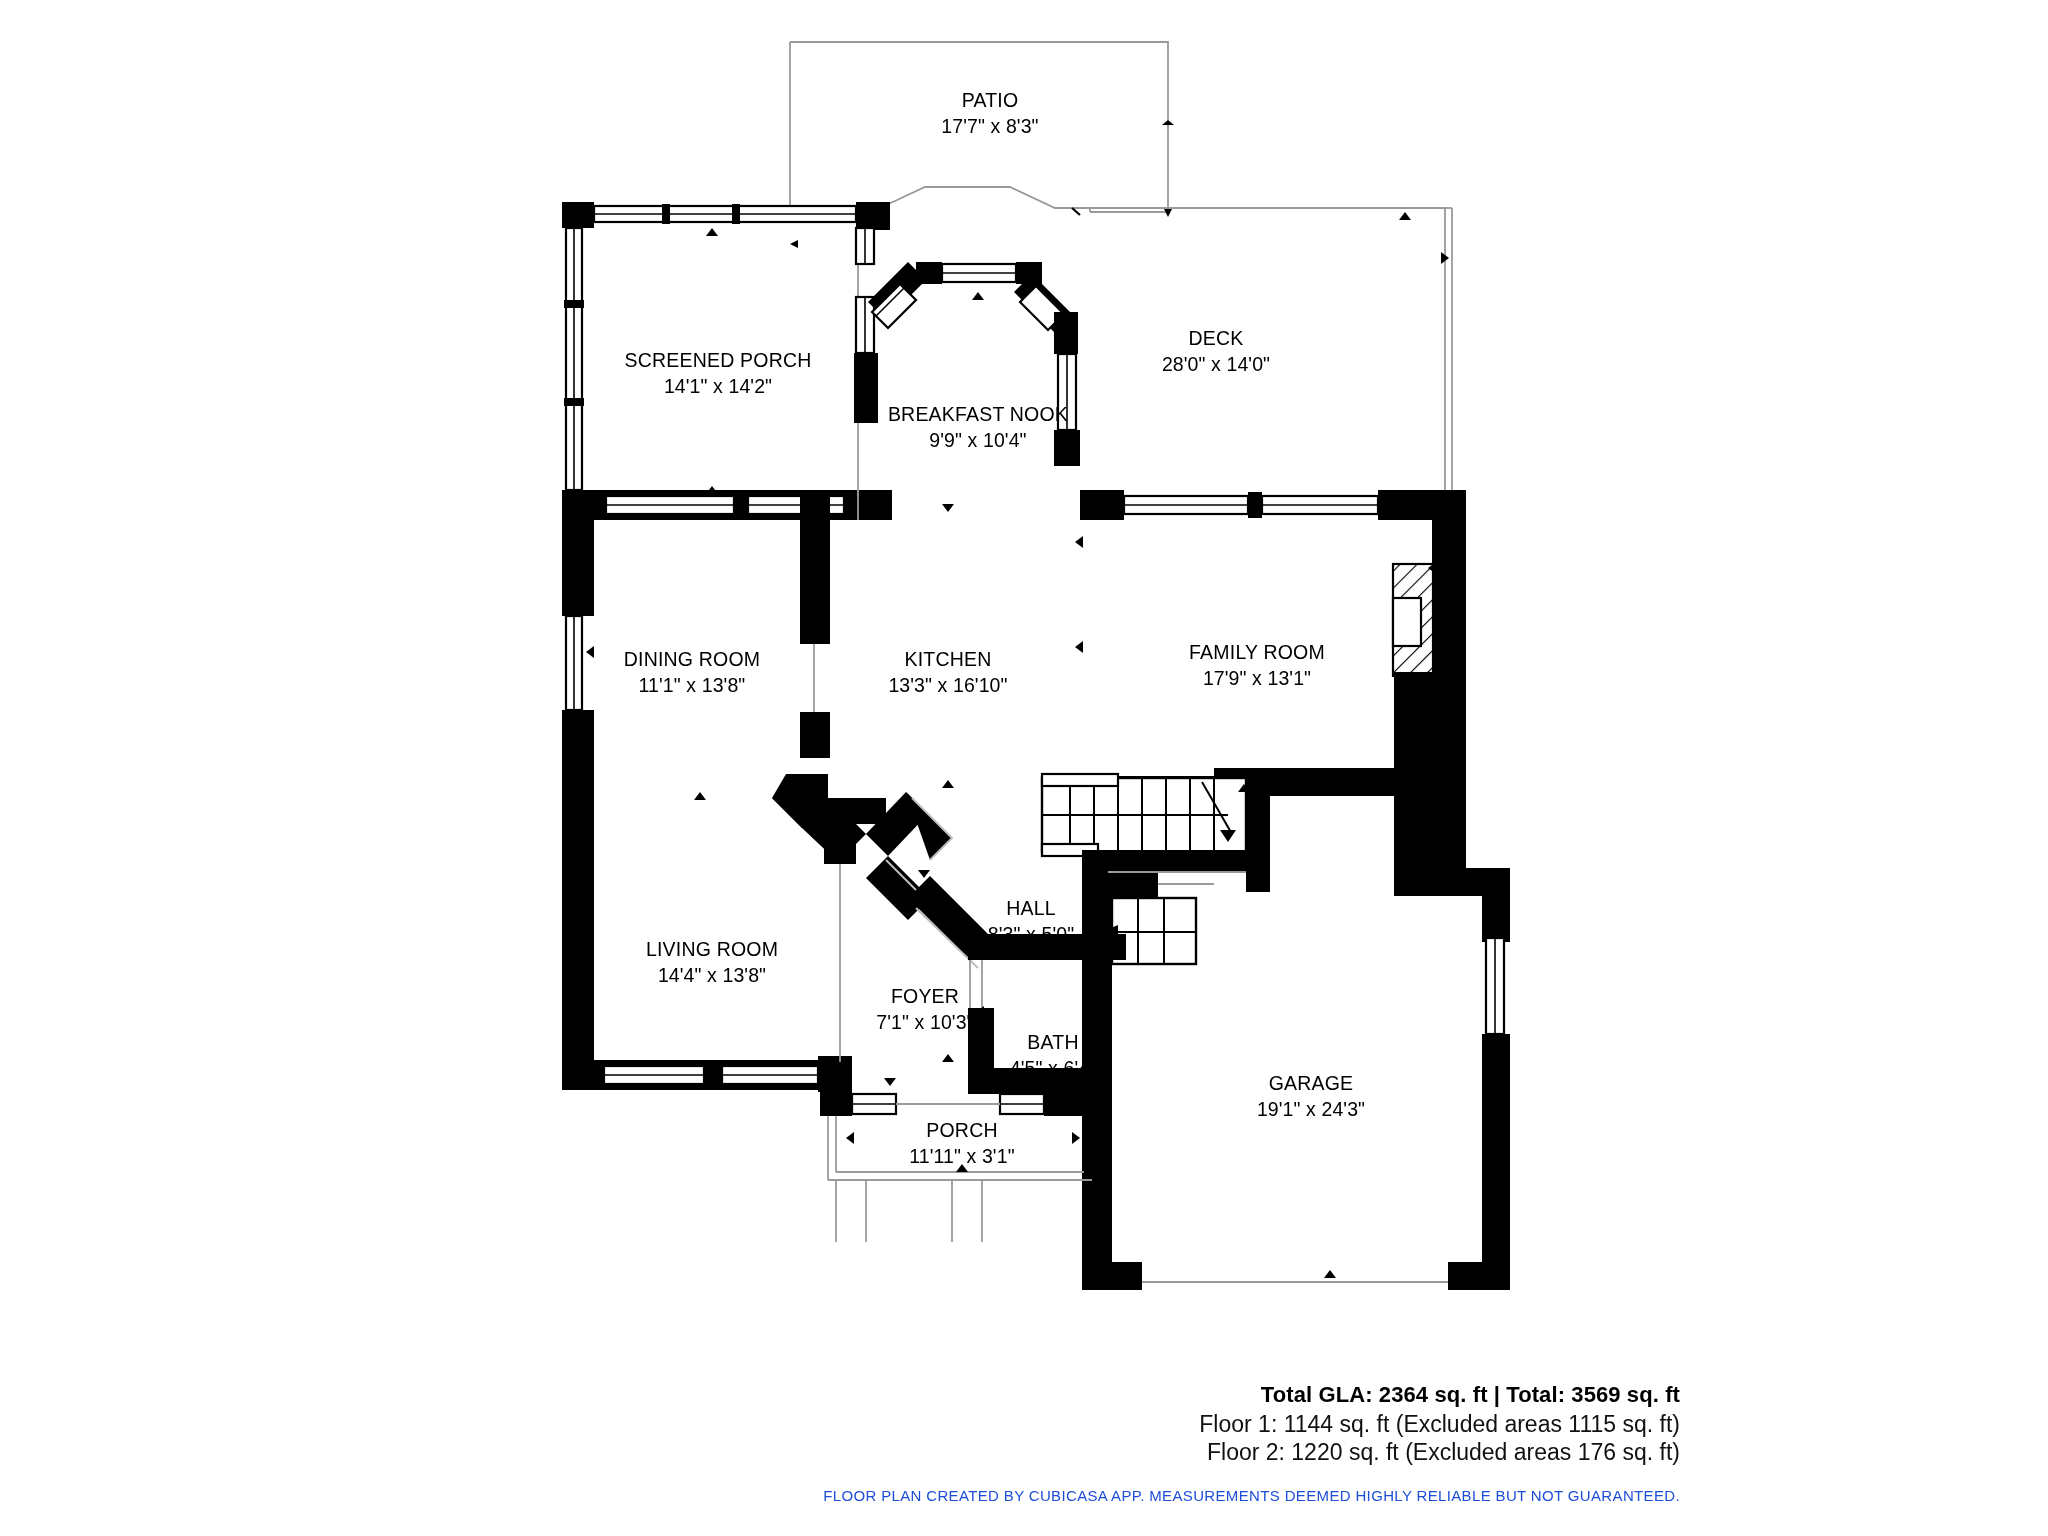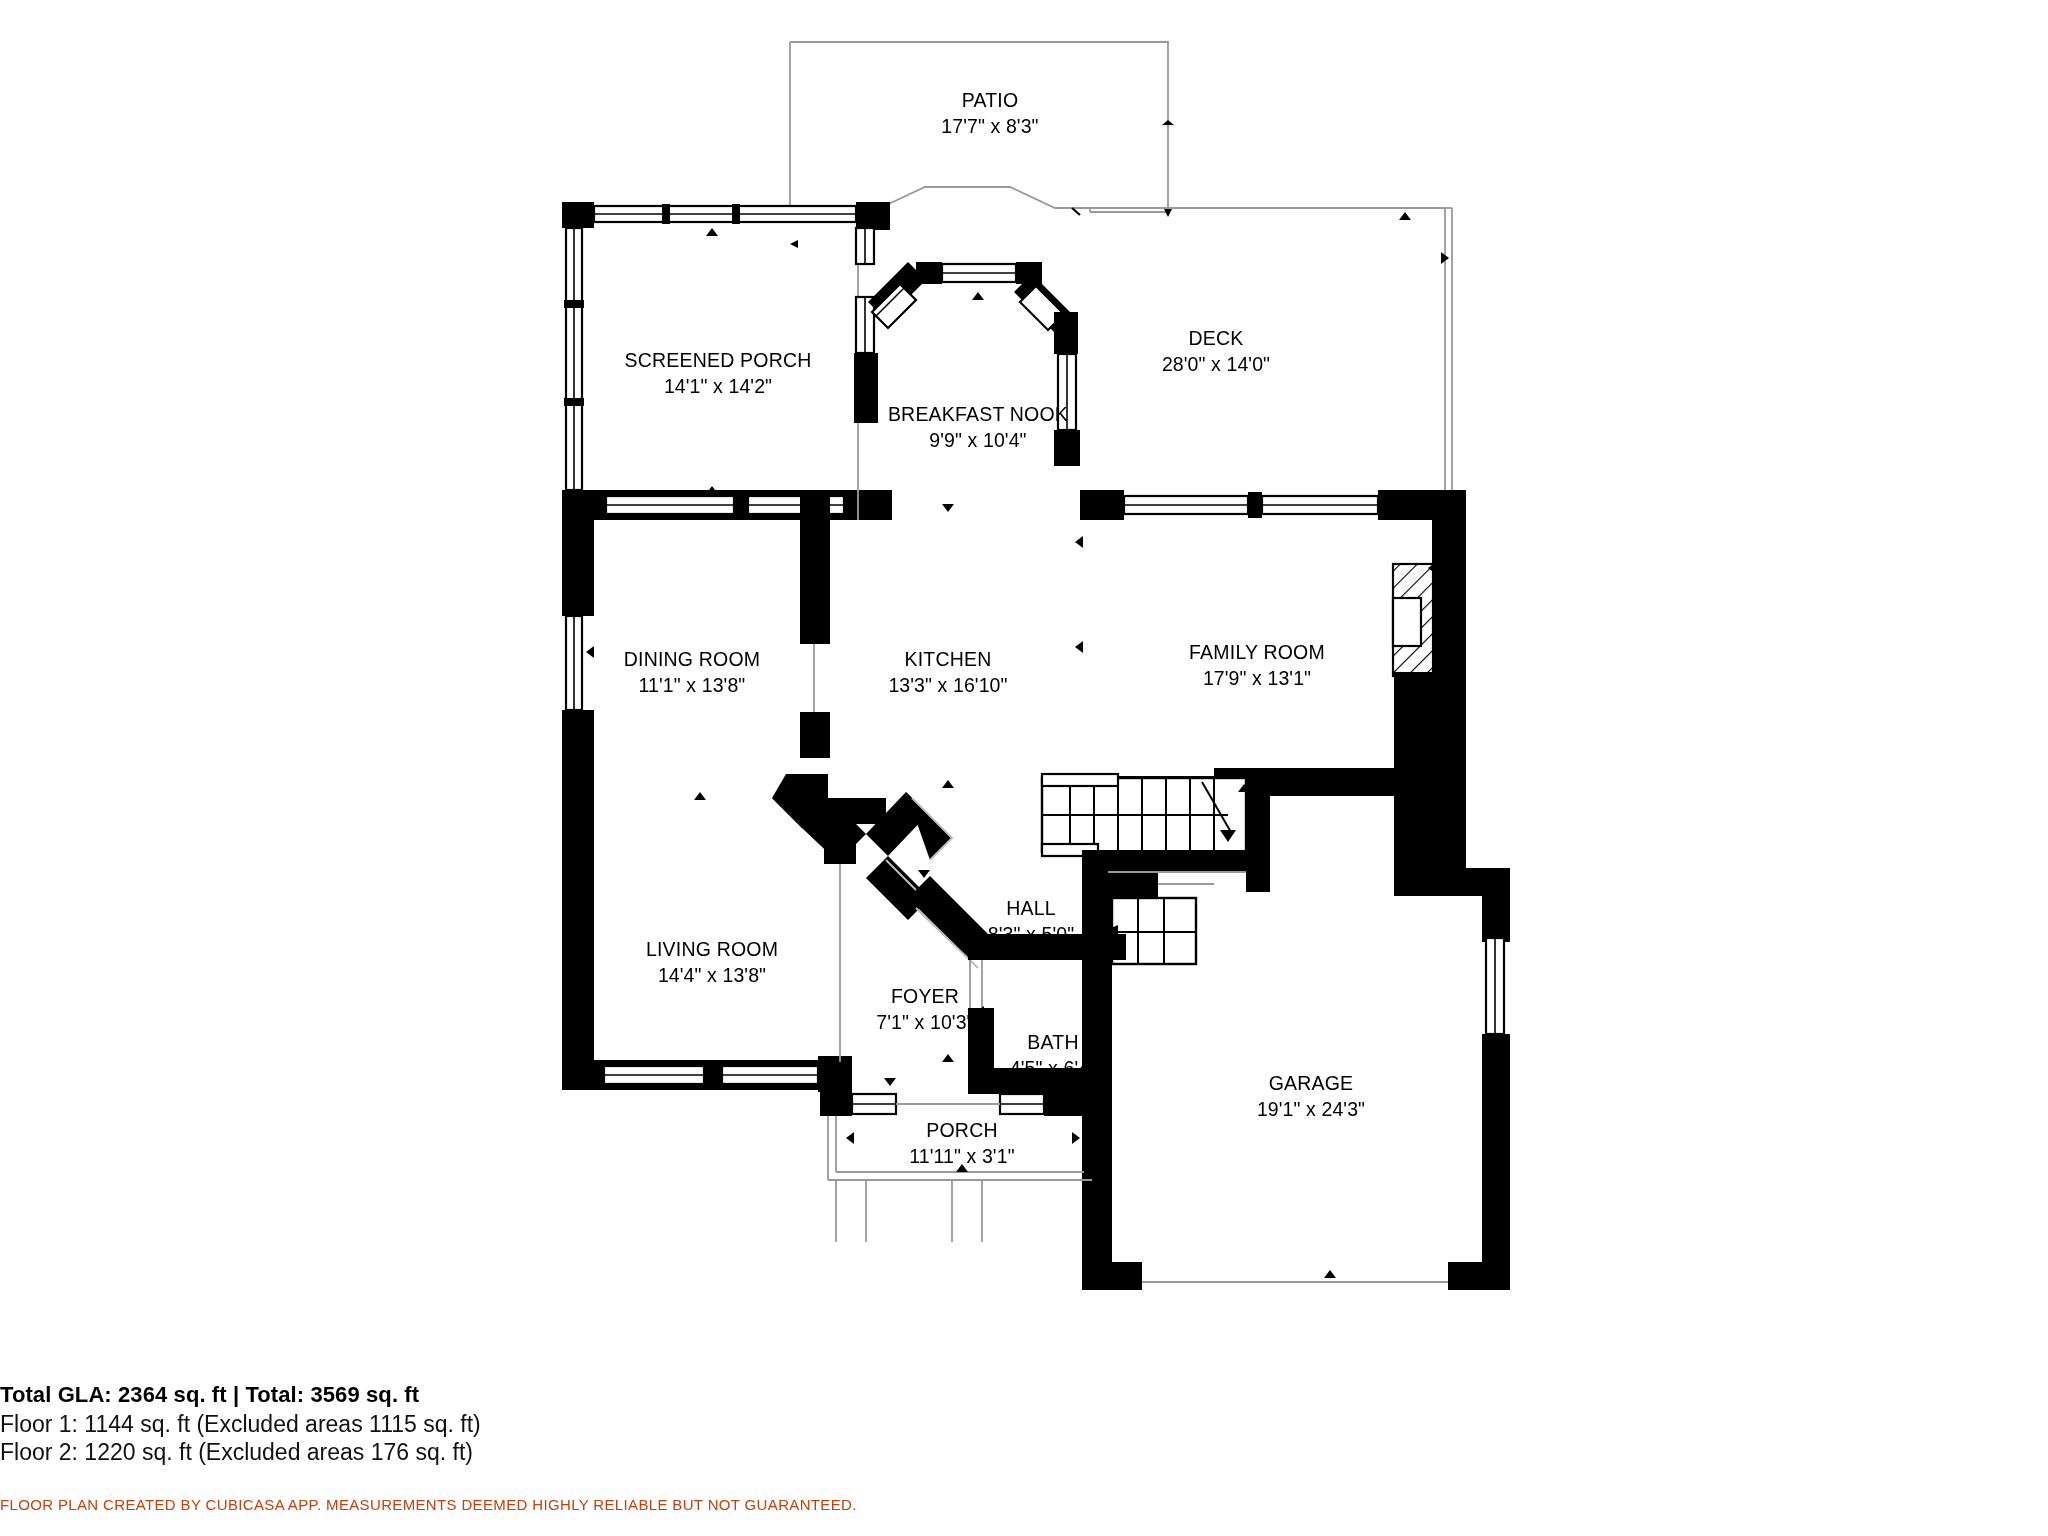--- a/index.html
+++ b/index.html
@@ -51,39 +51,39 @@
   .room-label .rdim {
     font-size: 19.5px;
     letter-spacing: 0.1px;
   }
 
   #footer {
     position: absolute;
     left: 0;
     top: 1368px;
     width: 1680px;
-    text-align: left;
+    text-align: right;
   }
   #footer .total-line {
     font-size: 22px;
     font-weight: bold;
     color: #000;
     line-height: 30px;
     letter-spacing: 0.1px;
   }
   #footer .floor-line {
     font-size: 23px;
     font-weight: normal;
     color: #111;
     line-height: 28px;
   }
   #footer .disclaimer {
-    margin-top: 30px;
+    margin-top: 21px;
     font-size: 15px;
-    color: #c2410c;
+    color: #1d4ed8;
     letter-spacing: 0.35px;
     font-family: "Liberation Sans", sans-serif;
   }
 </style>
 </head>
 <body>
 
 <div id="plan-root">
 
   <svg class="floorplan" viewBox="0 0 2048 1536" xmlns="http://www.w3.org/2000/svg">

